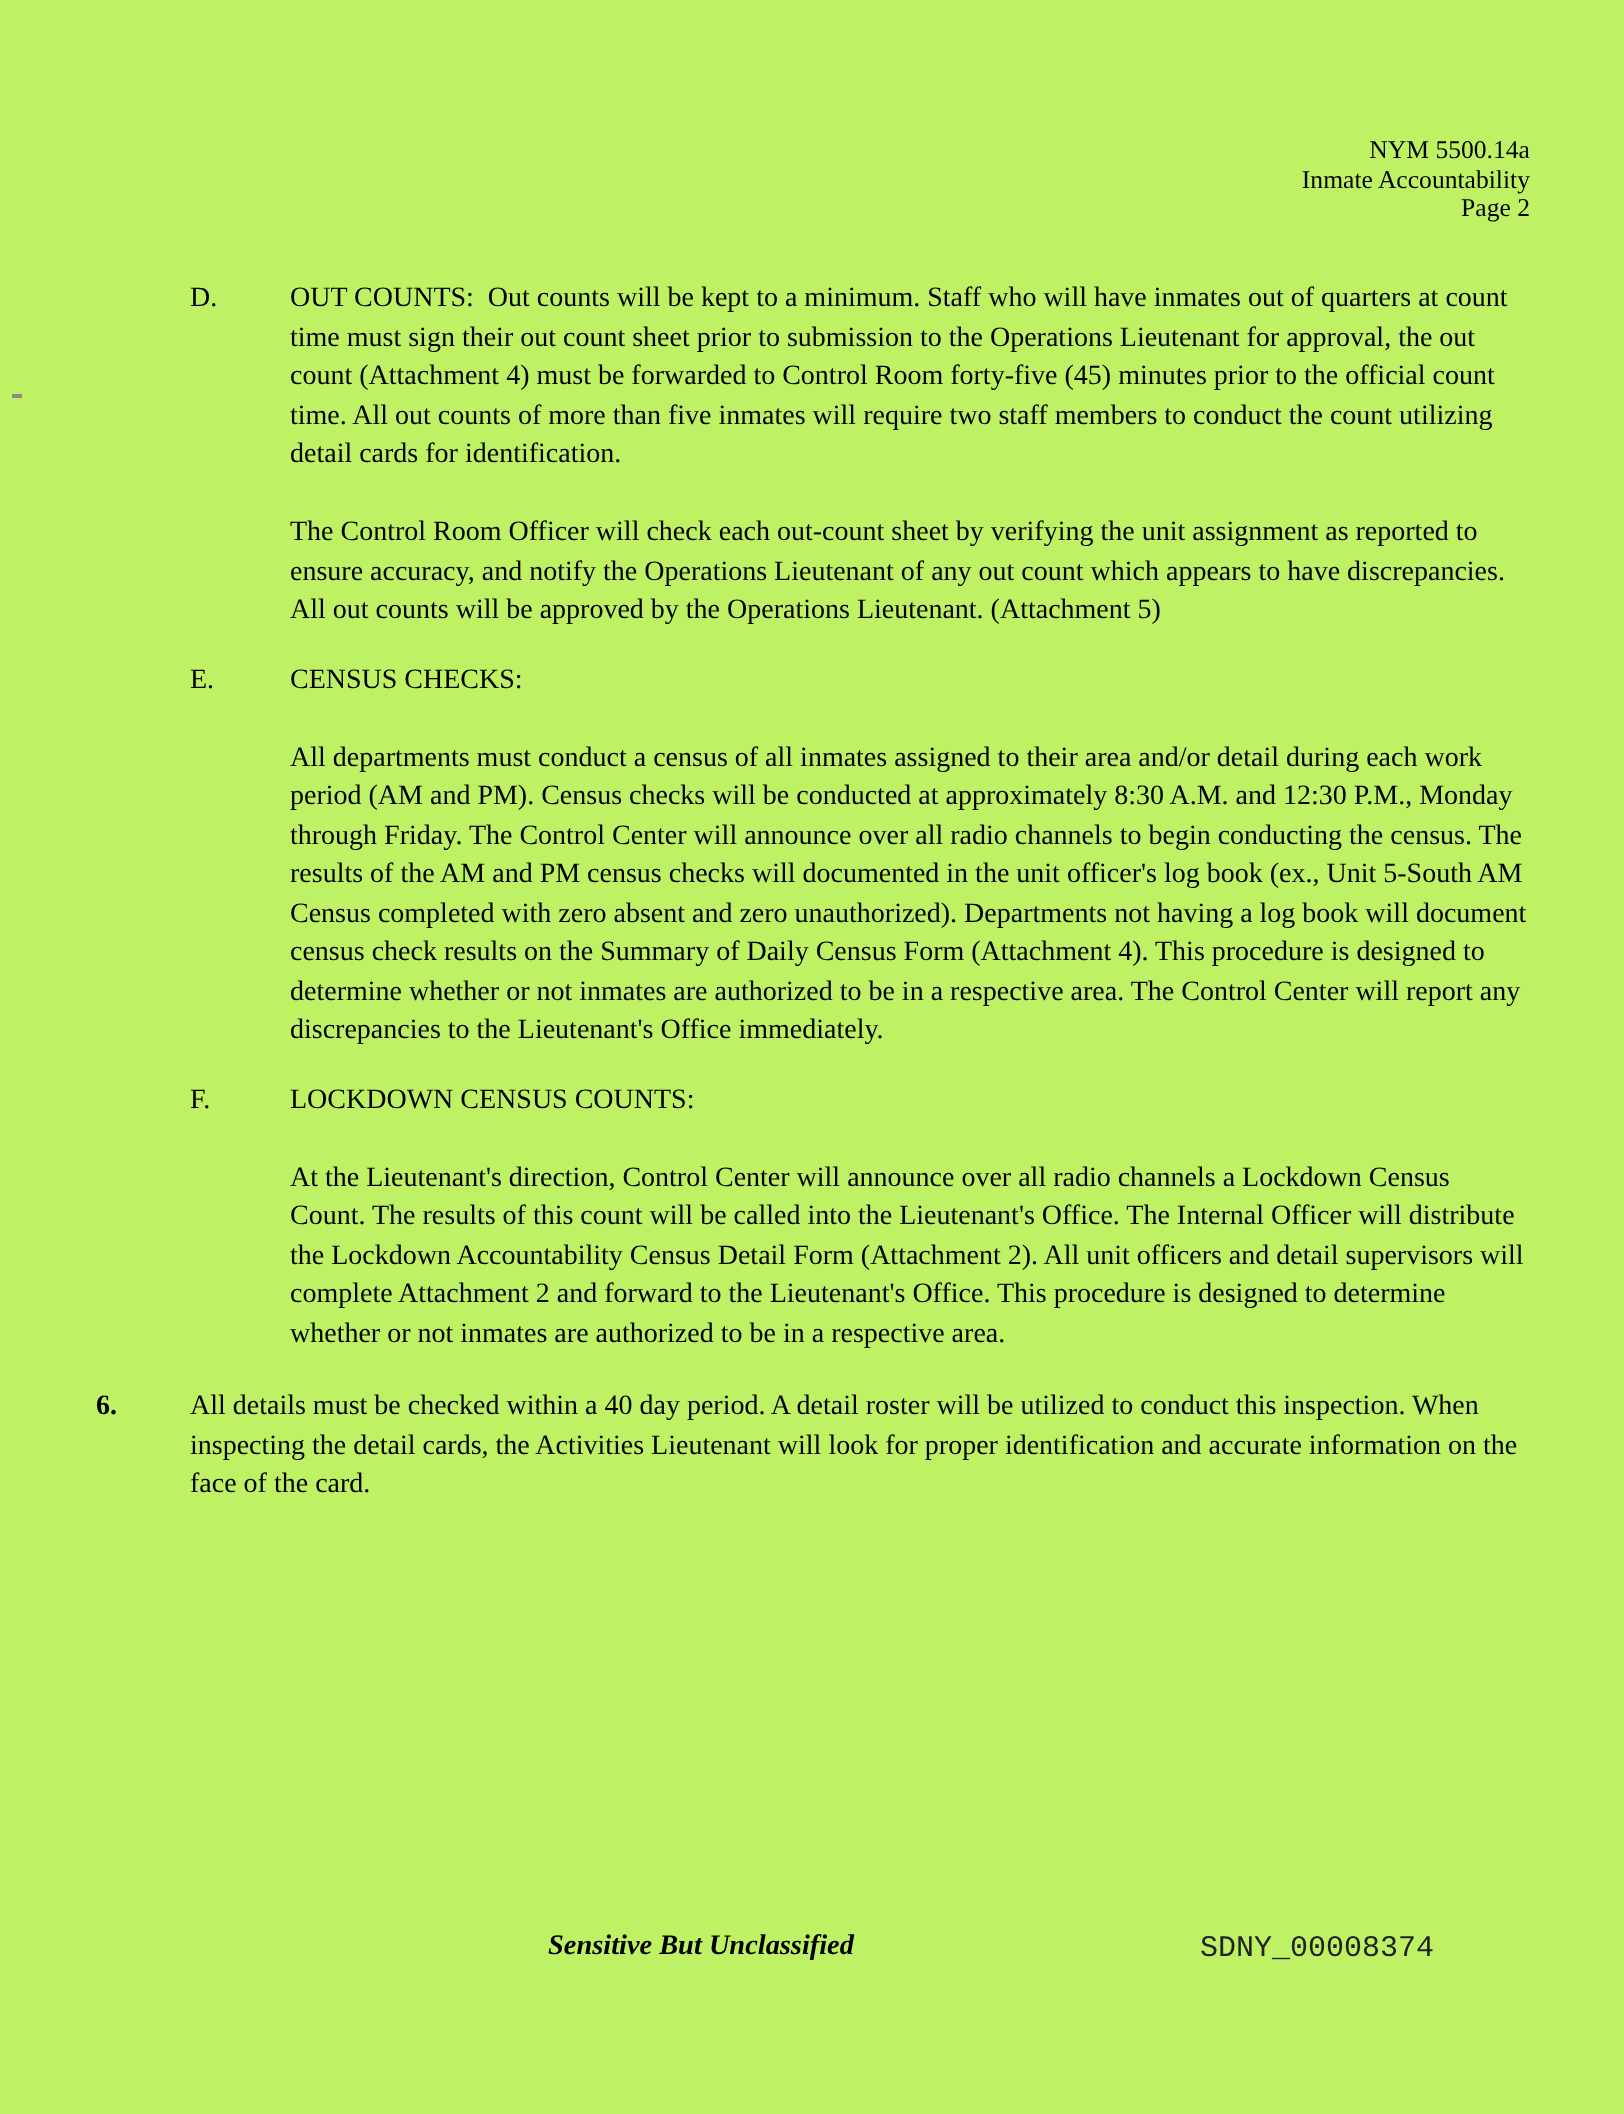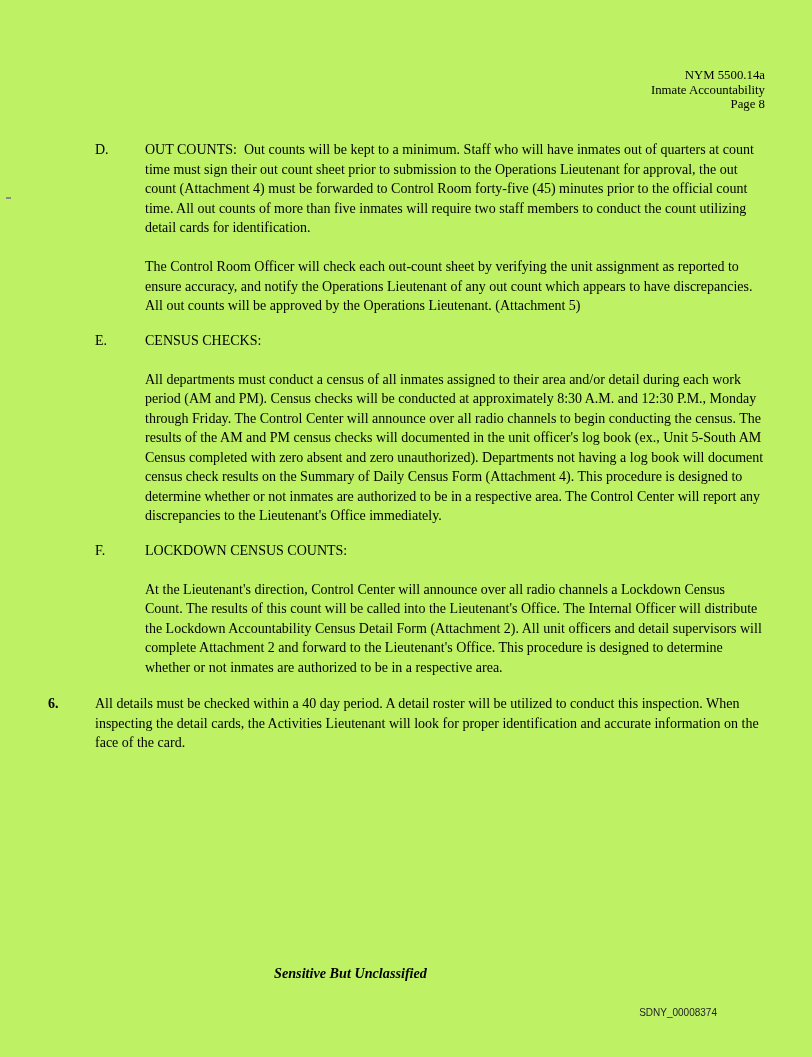--- a/index.html
+++ b/index.html
@@ -84,36 +84,36 @@
       top: 964px;
       left: 0;
       width: 701px;
       text-align: center;
       font-weight: bold;
       font-style: italic;
       font-size: 14.2px;
     }
     .bates {
       position: absolute;
-      top: 1003px;
+      top: 965px;
       right: 95px;
-      font-family: Liberation Sans, sans-serif;
-      font-size: 10px;
+      font-family: Liberation Mono, monospace;
+      font-size: 15px;
       color: #222222;
     }
   </style>
 </head>
 <body>
 
 <div class="page">
 
   <div class="doc-header">
     <div>NYM 5500.14a</div>
     <div>Inmate Accountability</div>
-    <div>Page 8</div>
+    <div>Page 2</div>
   </div>
 
   <div class="artifact"></div>
 
   <div class="content">
 
     <div class="section">
       <div class="sec-label">D.</div>
       <div class="sec-body">
         <p class="para"><span class="u">OUT COUNTS:</span>&nbsp; <span>Out counts will be kept to a minimum. Staff who will have inmates out of quarters at count time must sign their out count sheet prior to submission to the Operations Lieutenant for approval, the out count (Attachment 4) must be forwarded to Control Room forty-five (45) minutes prior to the official count time. All out counts of more than five inmates will require two staff members to conduct the count utilizing detail cards for identification.</span></p>

